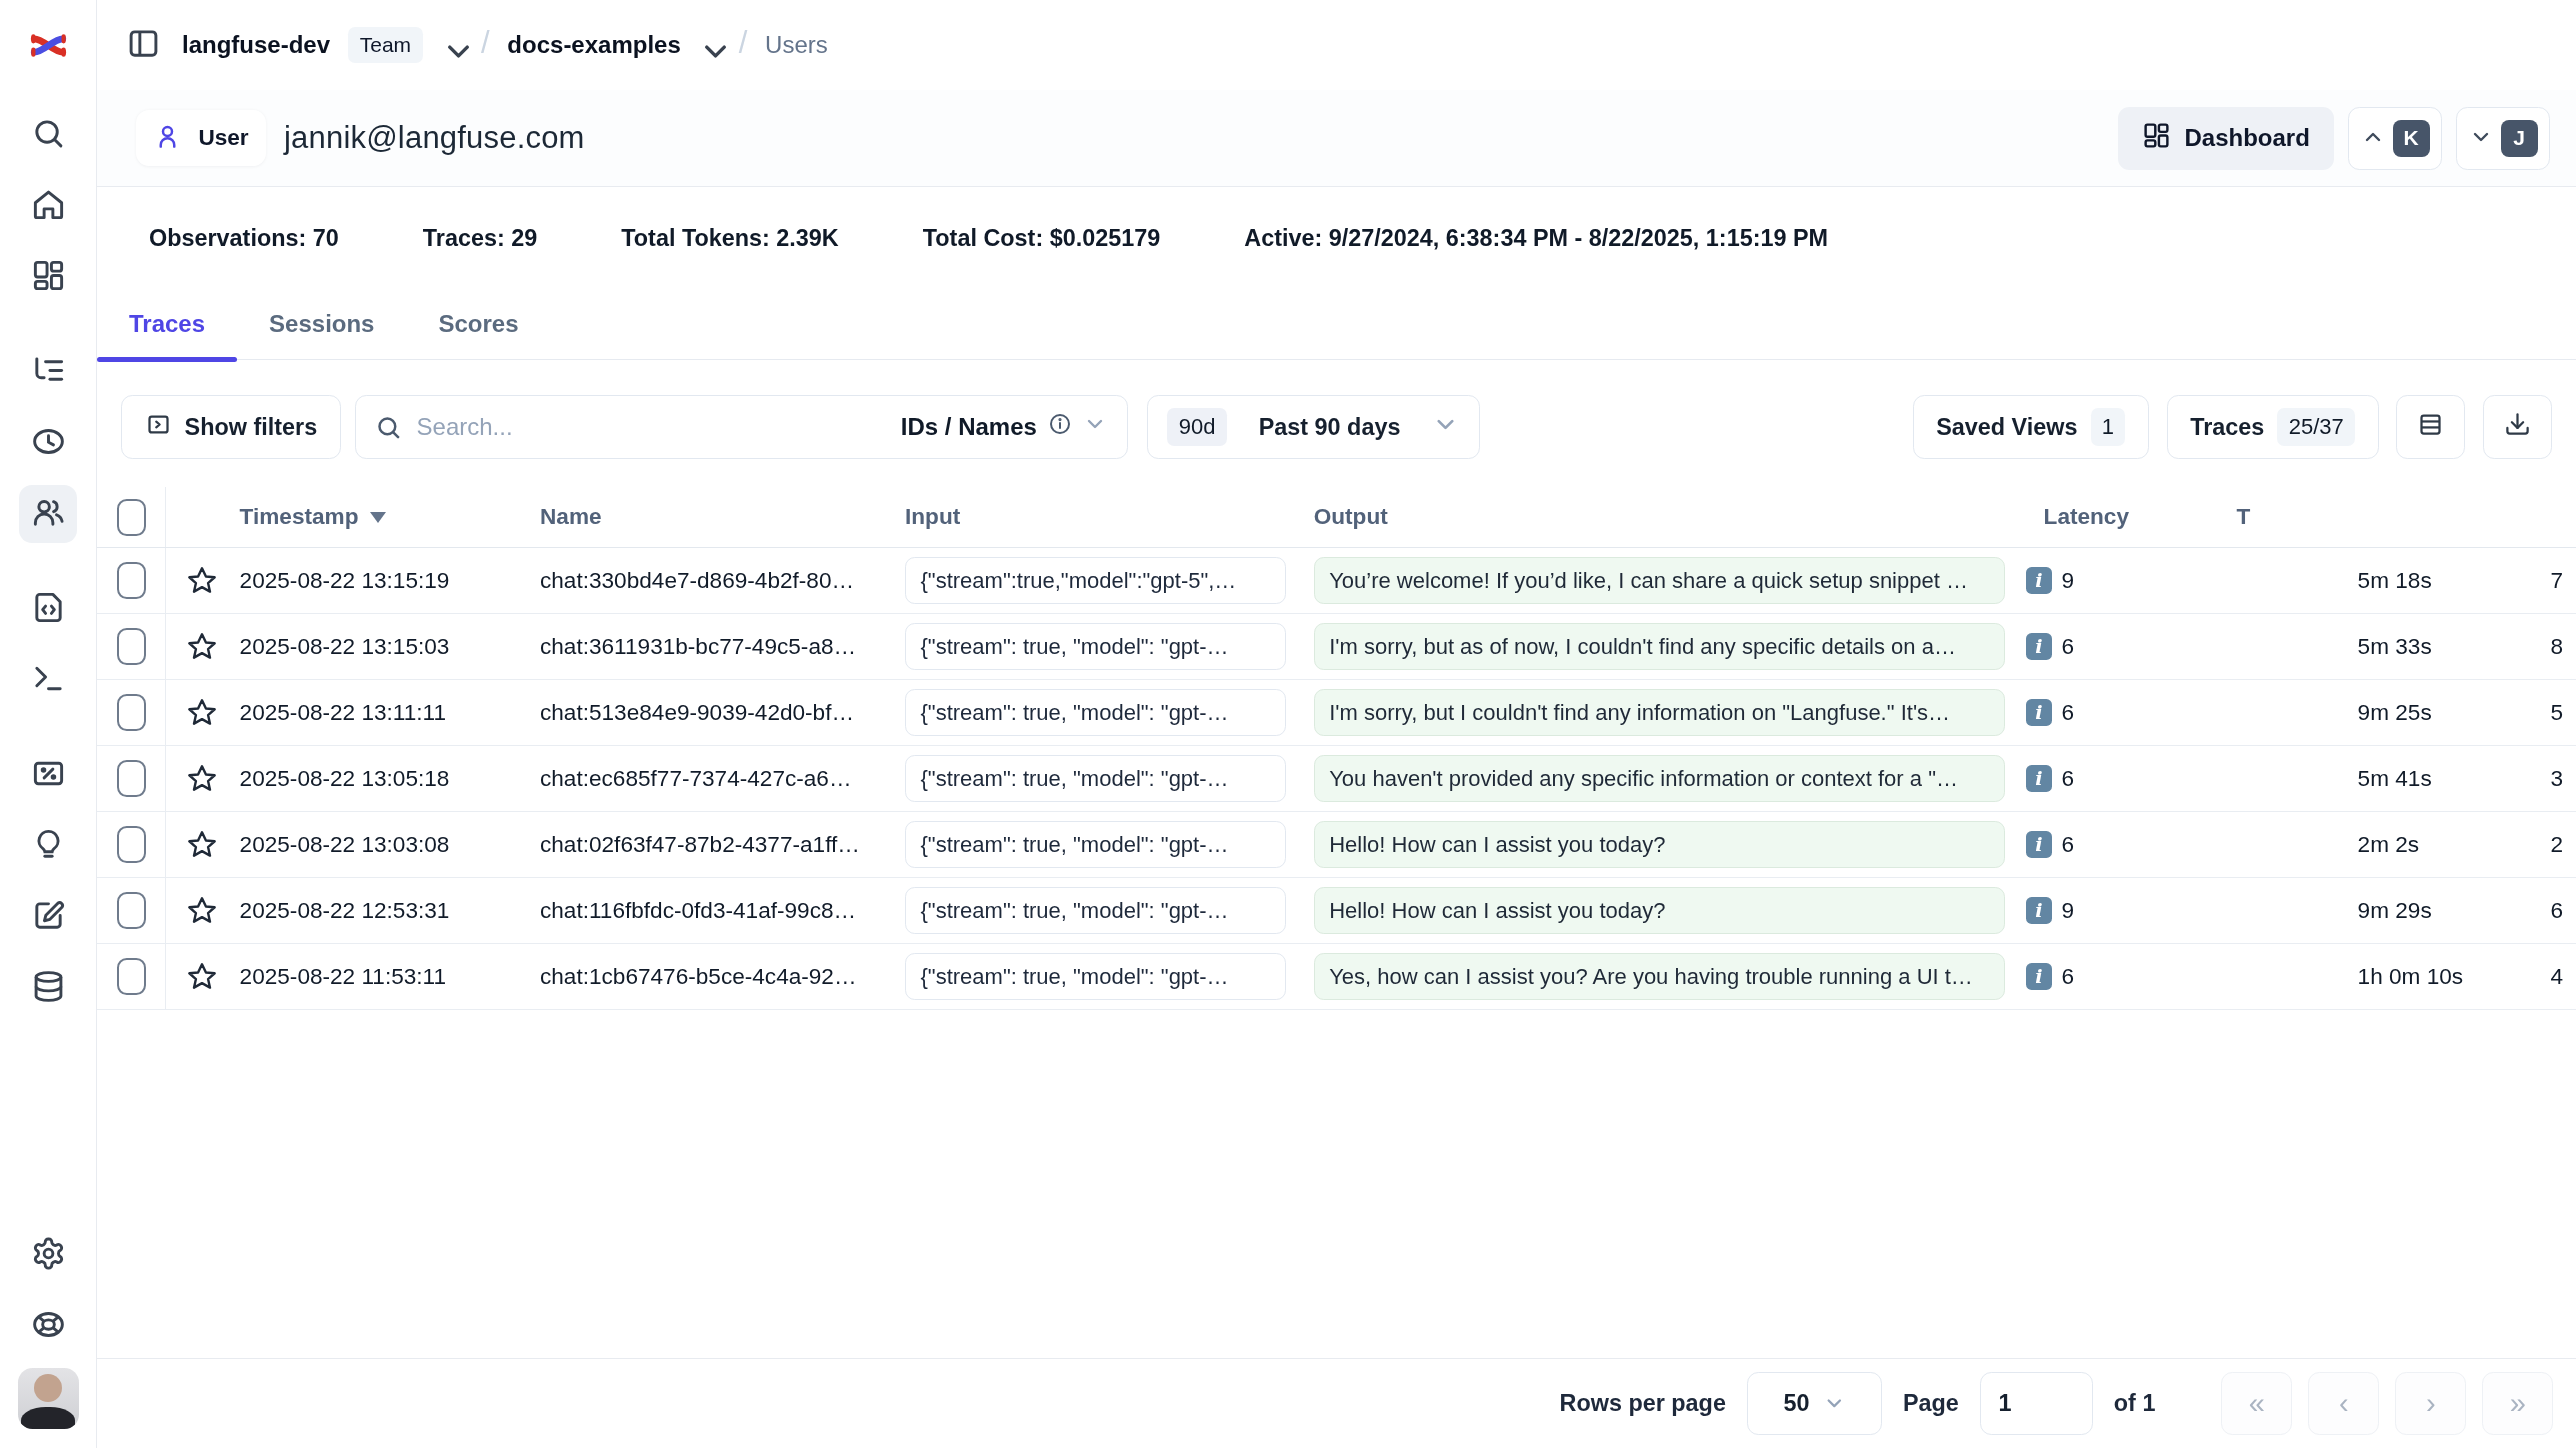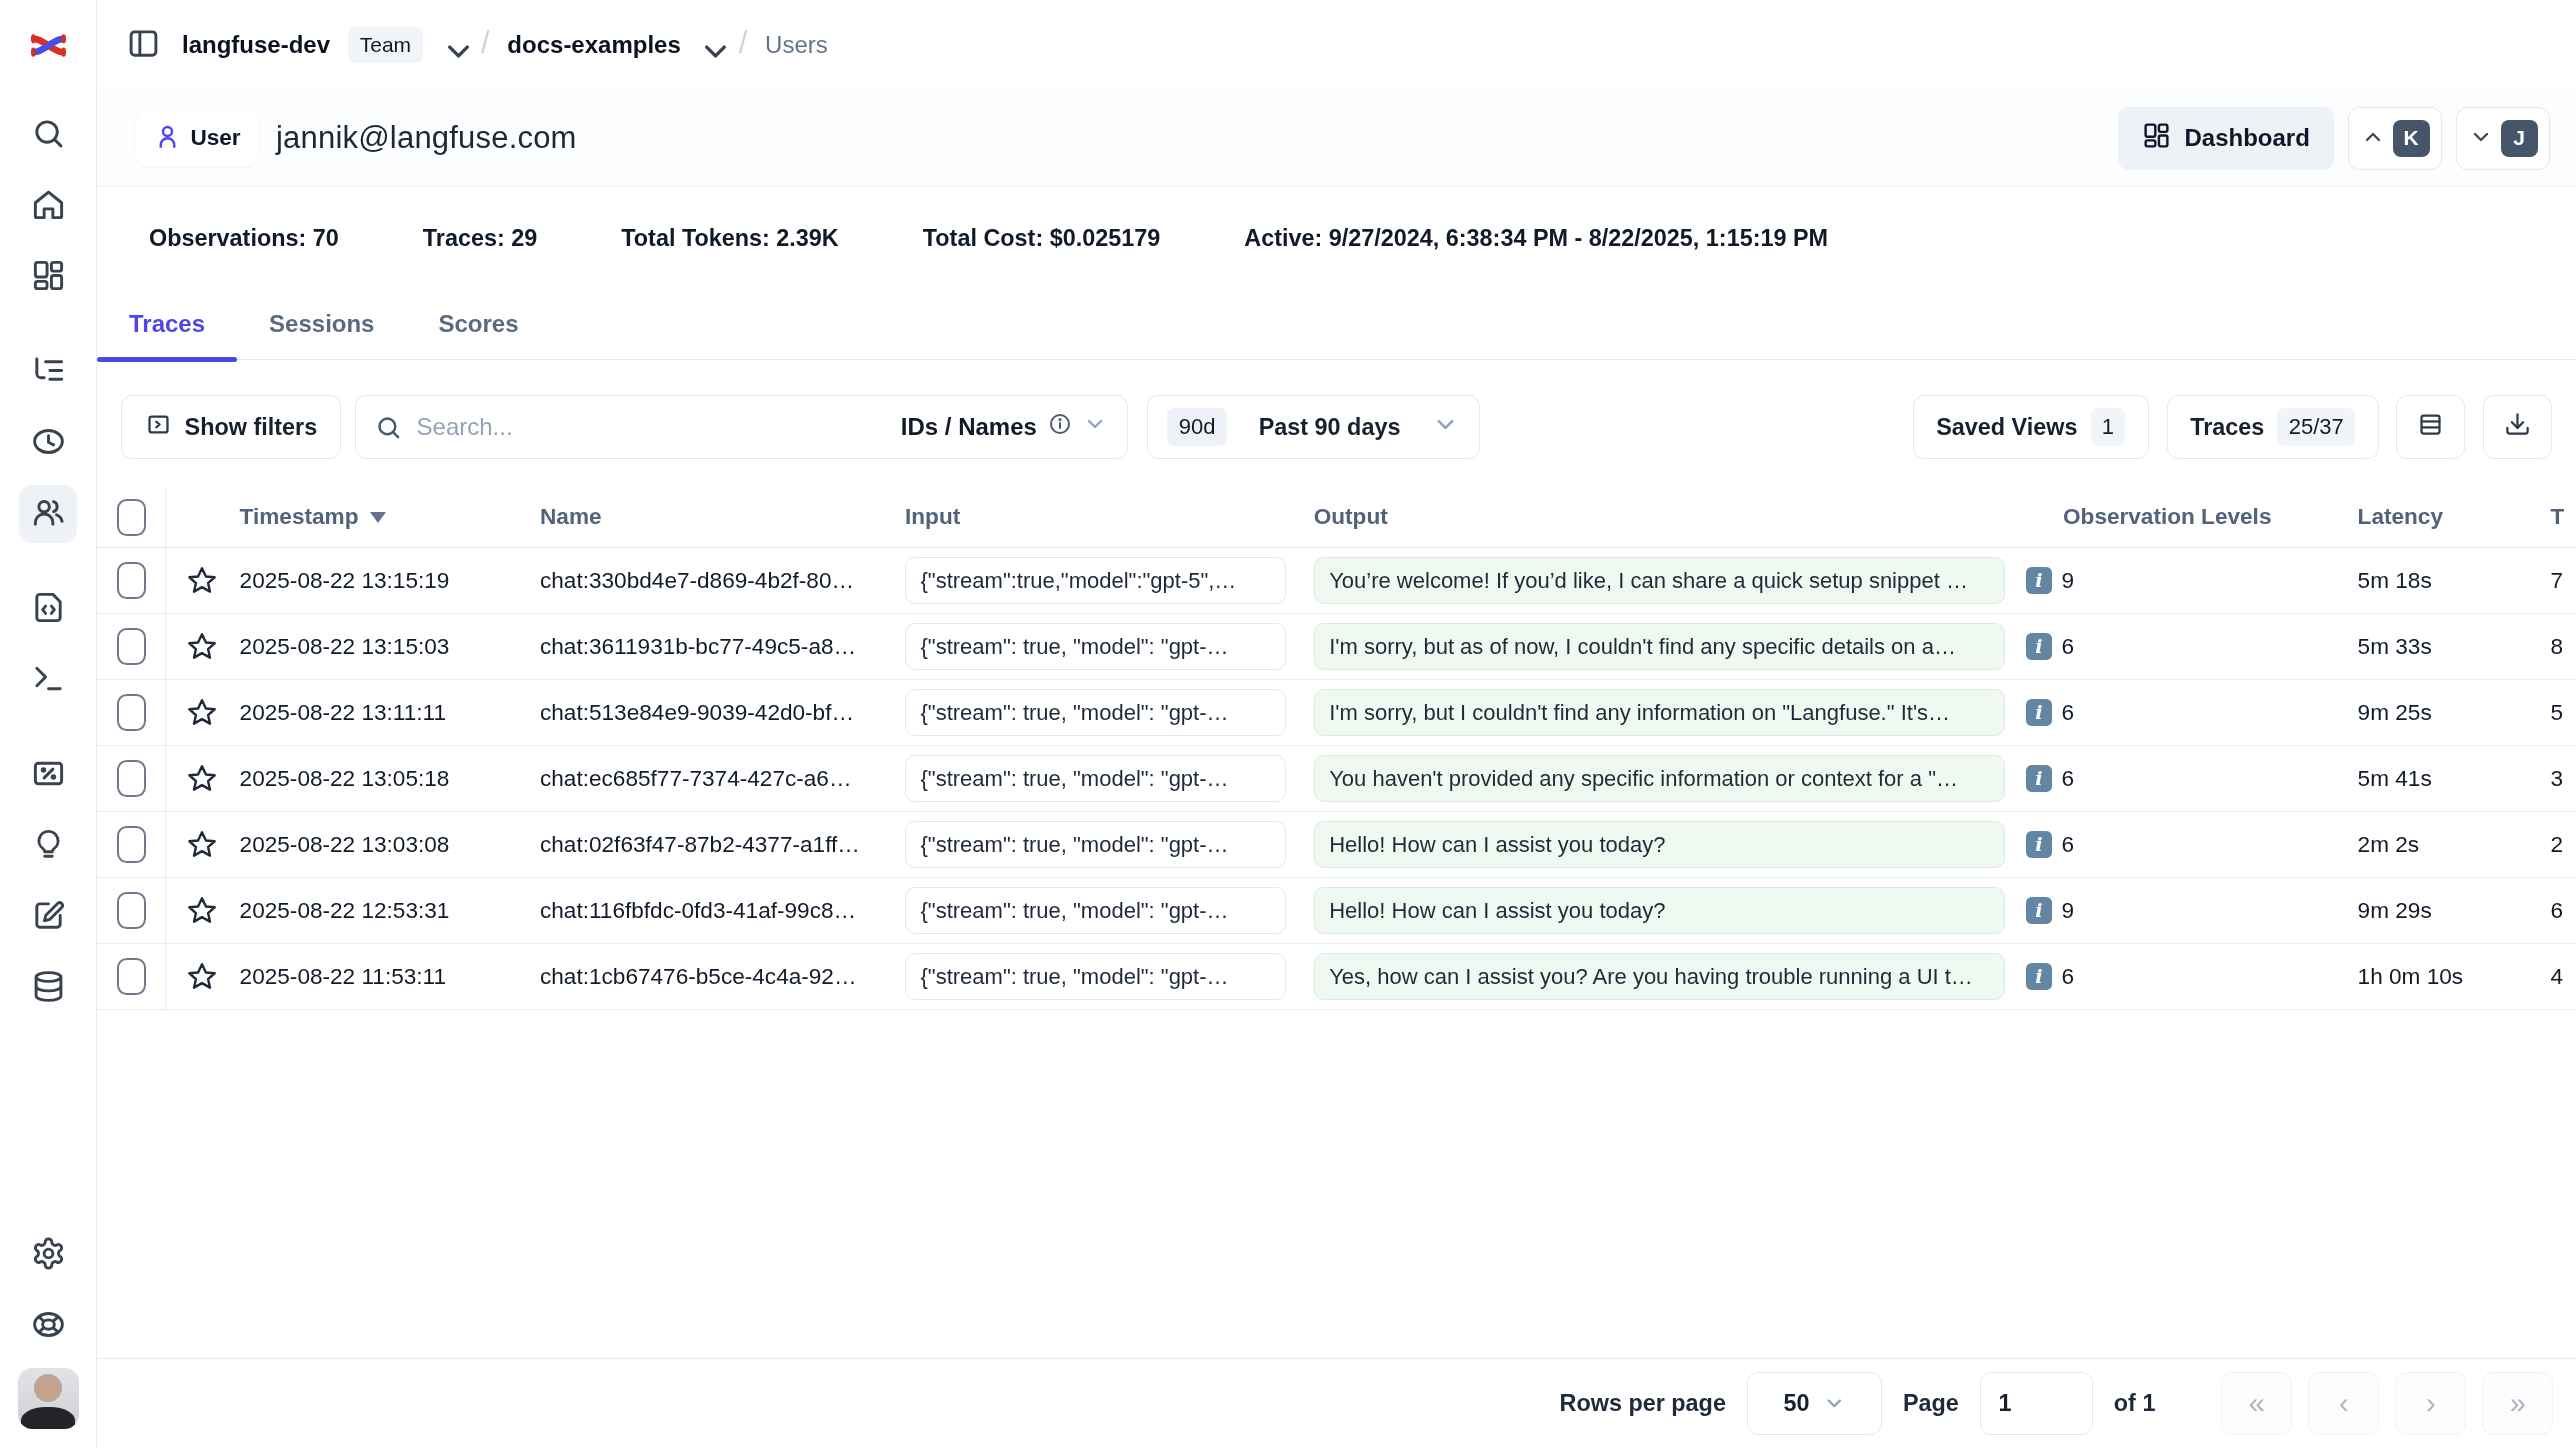--- a/index.html
+++ b/index.html
@@ -35,21 +35,21 @@
   .crumb-sep { font-size: 31px; font-weight: 300; color: #cbd5e1; transform: translateY(-1.6px); }
   .crumb-muted { font-size: 24px; font-weight: 500; color: #64748b; }
   .chev-sm { width: 22.6px !important; height: 22.6px !important; color: #2f3a47; }
 
   
   .user-header { display: flex; align-items: center; padding: 0 26px 0 39px;
     height: 97px; flex: 0 0 97px; border-bottom: 1.6px solid #e8ebf0; background: #fcfdfe; }
   .user-chip { display: flex; align-items: center; gap: 9.7px; background: #ffffff;
     border-radius: 13px; padding: 13px 17.7px; box-shadow: 0 0.8px 3.2px rgba(15,23,42,.05); }
   .user-chip svg { width: 27px; height: 27px; color: #4f46e5; }
-  .user-chip-label { font-size: 22.6px; font-weight: 700; color: #0f172a; }
+  .user-chip-label { font-size: 22.6px; font-weight: 700; color: #0f172a; margin-left: 8px; }
   .user-title { margin-left: 17.7px; font-size: 31px; font-weight: 400; color: #1c2836; letter-spacing: 0.2px; }
   .header-actions { margin-left: auto; display: flex; align-items: center; gap: 14.5px; }
   .dashboard-btn { display: flex; align-items: center; gap: 13px; height: 63px; padding: 0 24px;
     background: #eef1f6; border: none; border-radius: 11.3px; font-size: 24px; font-weight: 600;
     color: #0f172a; cursor: pointer; font-family: inherit; }
   .dashboard-btn svg { width: 29px; height: 29px; }
   .key-btn { display: flex; align-items: center; gap: 8px; height: 63px; padding: 0 11.3px;
     background: #fff; border: 1.6px solid #e2e8f0; border-radius: 11.3px; cursor: pointer; }
   .key-btn svg { width: 24px; height: 24px; color: #3f4b5c; }
   .key-cap { width: 37px; height: 37px; border-radius: 8px; background: #475569; color: #fff;
@@ -387,21 +387,20 @@
           <div class="checkbox"></div>
         </div>
         <div class="cell c-star"></div>
         <div class="cell c-ts">
           <span>Timestamp</span>
           <span class="sort-tri"></span>
         </div>
         <div class="cell c-name">Name</div>
         <div class="cell c-input">Input</div>
         <div class="cell c-output">Output</div>
-        <div class="cell c-levels">Observation Levels</div>
         <div class="cell c-lat">Latency</div>
         <div class="cell c-extra">T</div>
       </div>
       <div id="table-body">
   <div class="trow tbody-row">
     <div class="cell c-check">
       <div class="checkbox"></div>
     </div>
     <div class="cell c-star">
       <svg class="star" viewBox="0 0 24 24" fill="none" stroke="currentColor" stroke-width="1.8" stroke-linejoin="round">

